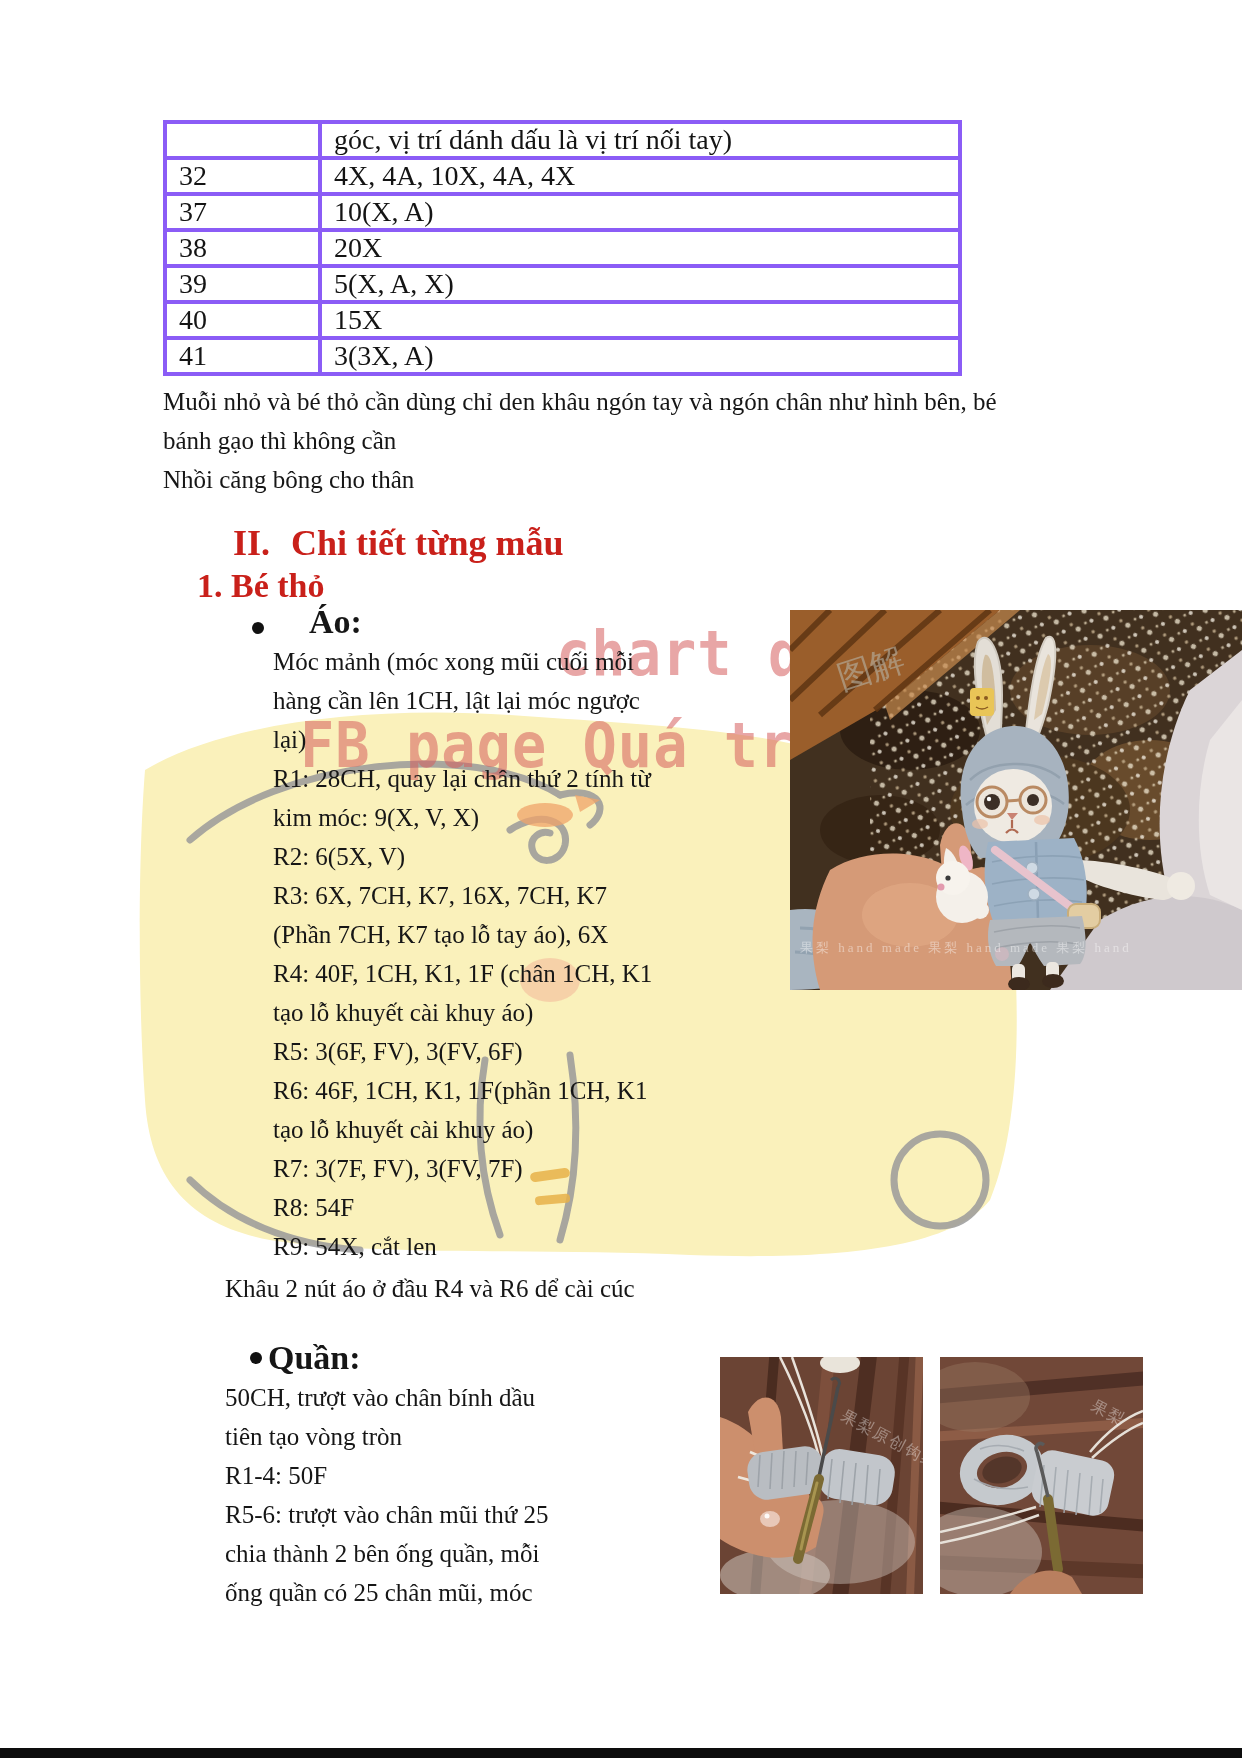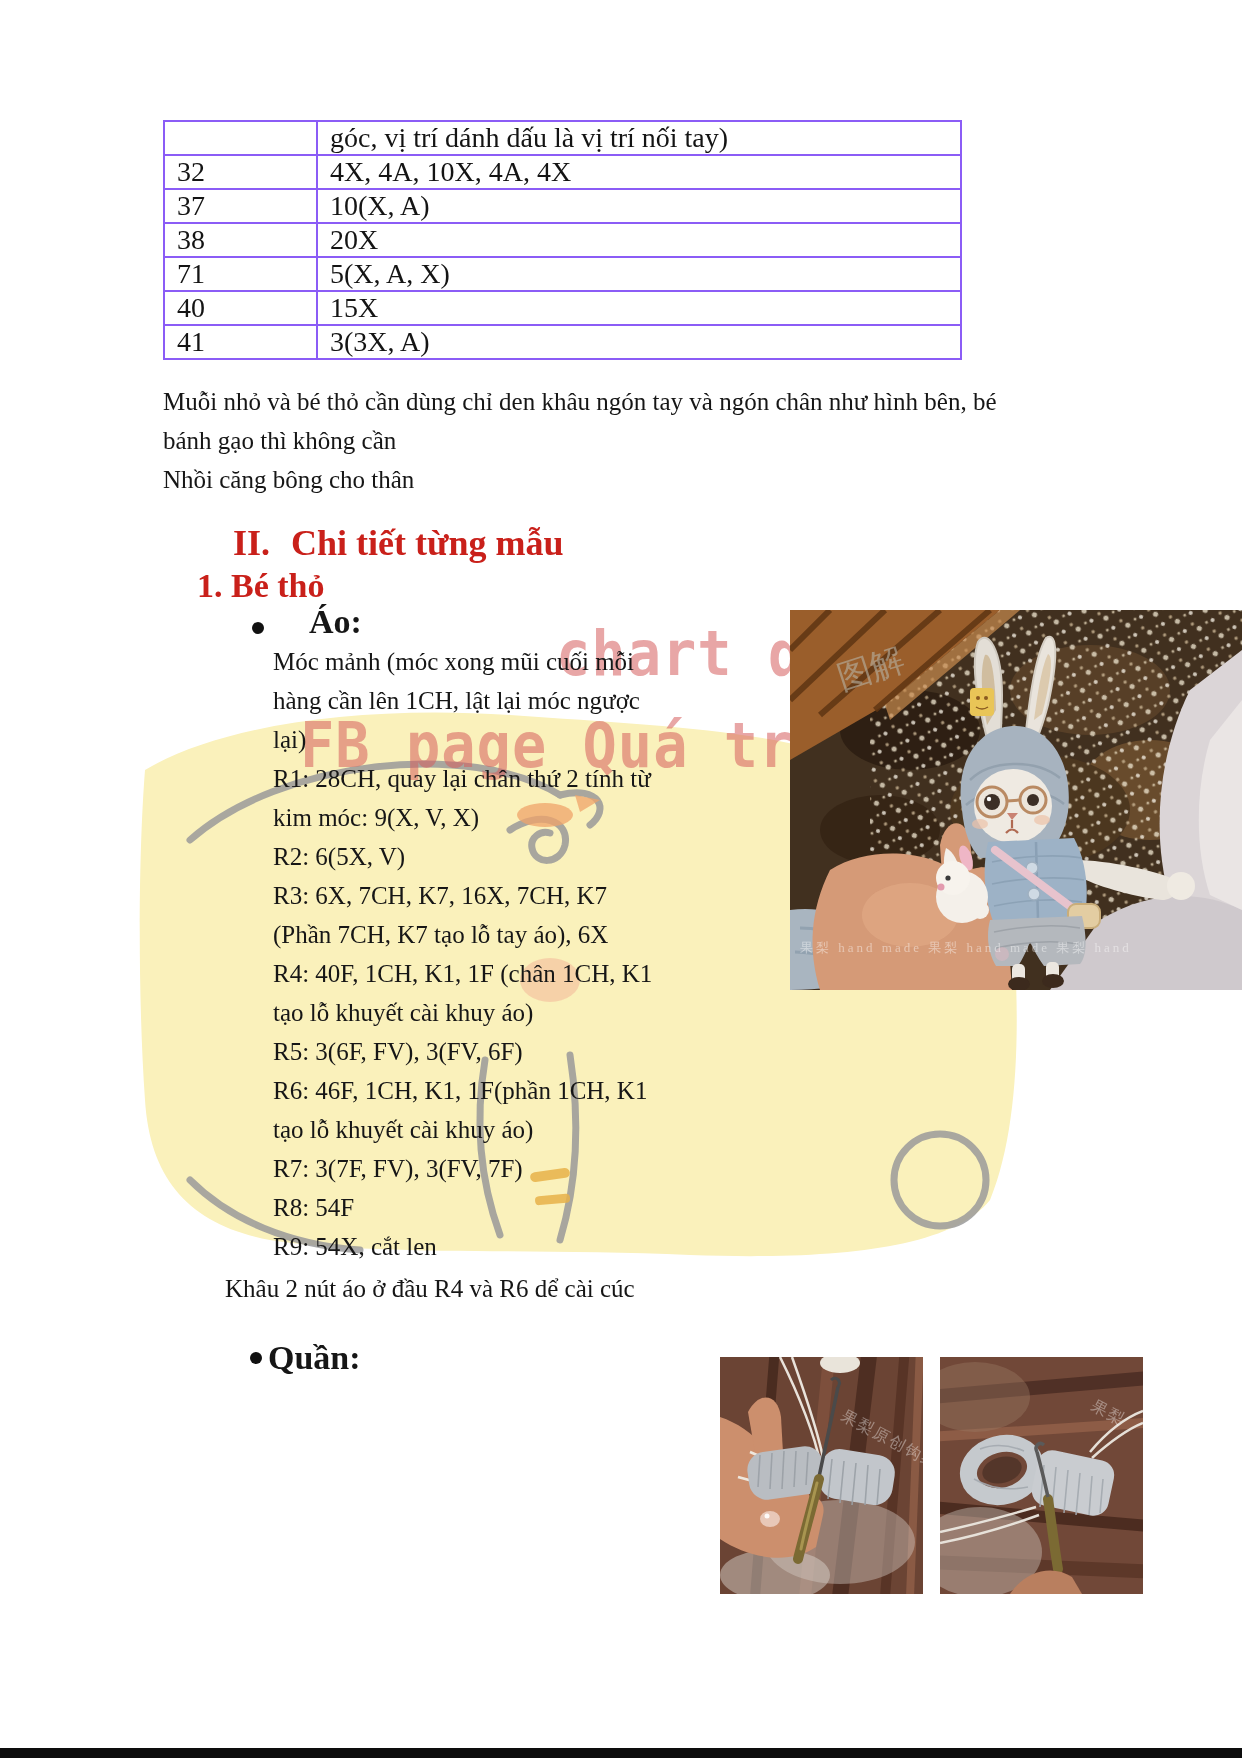--- a/index.html
+++ b/index.html
@@ -6,21 +6,21 @@
   .page{
     position:relative;width:1242px;height:1758px;background:#ffffff;overflow:hidden;
     font-family:"Liberation Serif","DejaVu Serif",serif;color:#161616;margin:0 auto;
   }
   
   .ptable{
     position:absolute;left:163px;top:120px;width:799px;border-collapse:collapse;
     z-index:2;table-layout:fixed;
   }
   .ptable td{
-    border:2px solid #8b5cf6;height:30px;font-size:28px;line-height:30px;
+    border:4px solid #8b5cf6;height:30px;font-size:28px;line-height:30px;
     padding:1px 4px 1px 12px;white-space:nowrap;overflow:hidden;vertical-align:middle;color:#141414;
   }
   .ptable td.c1{width:135px;}
   
   .txt{position:absolute;z-index:2;font-size:25px;line-height:39px;white-space:nowrap;}
   .notes{left:163px;top:382px;}
   .red{color:#c9201a;font-weight:bold;}
   .h-ii{left:197px;top:524px;font-size:36px;}
   .h-ii .h-num{display:inline-block;width:58px;margin-left:36px;}
   .h-sub{left:197px;top:566px;font-size:34px;}
@@ -96,21 +96,21 @@
           <td class="c1">37</td>
           <td class="c2">10(X, A)</td>
         </tr>
 
         <tr>
           <td class="c1">38</td>
           <td class="c2">20X</td>
         </tr>
 
         <tr>
-          <td class="c1">71</td>
+          <td class="c1">39</td>
           <td class="c2">5(X, A, X)</td>
         </tr>
 
         <tr>
           <td class="c1">40</td>
           <td class="c2">15X</td>
         </tr>
 
         <tr>
           <td class="c1">41</td>
@@ -148,20 +148,29 @@
       <div class="tline">R6: 46F, 1CH, K1, 1F(phần 1CH, K1</div>
       <div class="tline">tạo lỗ khuyết cài khuy áo)</div>
       <div class="tline">R7: 3(7F, FV), 3(FV, 7F)</div>
       <div class="tline">R8: 54F</div>
       <div class="tline">R9: 54X, cắt len</div>
     </div>
   <div class="txt ao-footer">Khâu 2 nút áo ở đầu R4 và R6 dể cài cúc</div>
 
   <div class="bullet-dot" style="left:250px;top:1352px;"></div>
   <div class="txt blabel" style="left:268px;top:1338px;">Quần:</div>
+  <div class="txt tlines quan-lines">
+
+  <div class="tline">50CH, trượt vào chân bính dầu</div>
+      <div class="tline">tiên tạo vòng tròn</div>
+      <div class="tline">R1-4: 50F</div>
+      <div class="tline">R5-6: trượt vào chân mũi thứ 25</div>
+      <div class="tline">chia thành 2 bên ống quần, mỗi</div>
+      <div class="tline">ống quần có 25 chân mũi, móc</div>
+    </div>
 
   <svg class="photo photo-bunny" width="452" height="380" viewBox="0 0 452 380">
     <rect width="452" height="380" fill="#41301f"></rect>
     <g opacity="0.9">
       <ellipse cx="120" cy="120" rx="70" ry="40" fill="#2c1e12"></ellipse>
       <ellipse cx="300" cy="80" rx="80" ry="45" fill="#5a4128"></ellipse>
       <ellipse cx="360" cy="180" rx="70" ry="50" fill="#6d4e2e"></ellipse>
       <ellipse cx="90" cy="220" rx="60" ry="35" fill="#352415"></ellipse>
       <ellipse cx="250" cy="200" rx="90" ry="55" fill="#4e3820"></ellipse>
       <ellipse cx="180" cy="300" rx="80" ry="40" fill="#2e2012"></ellipse>

